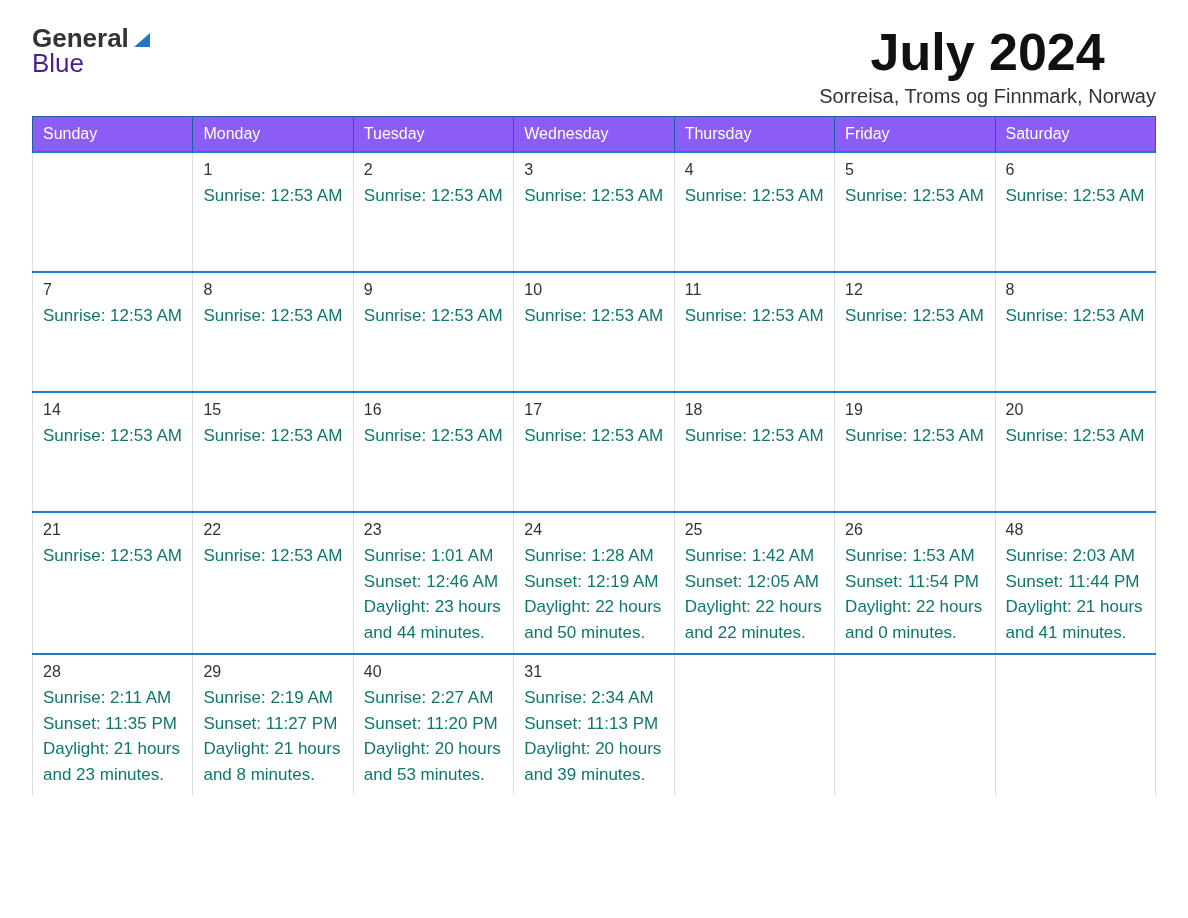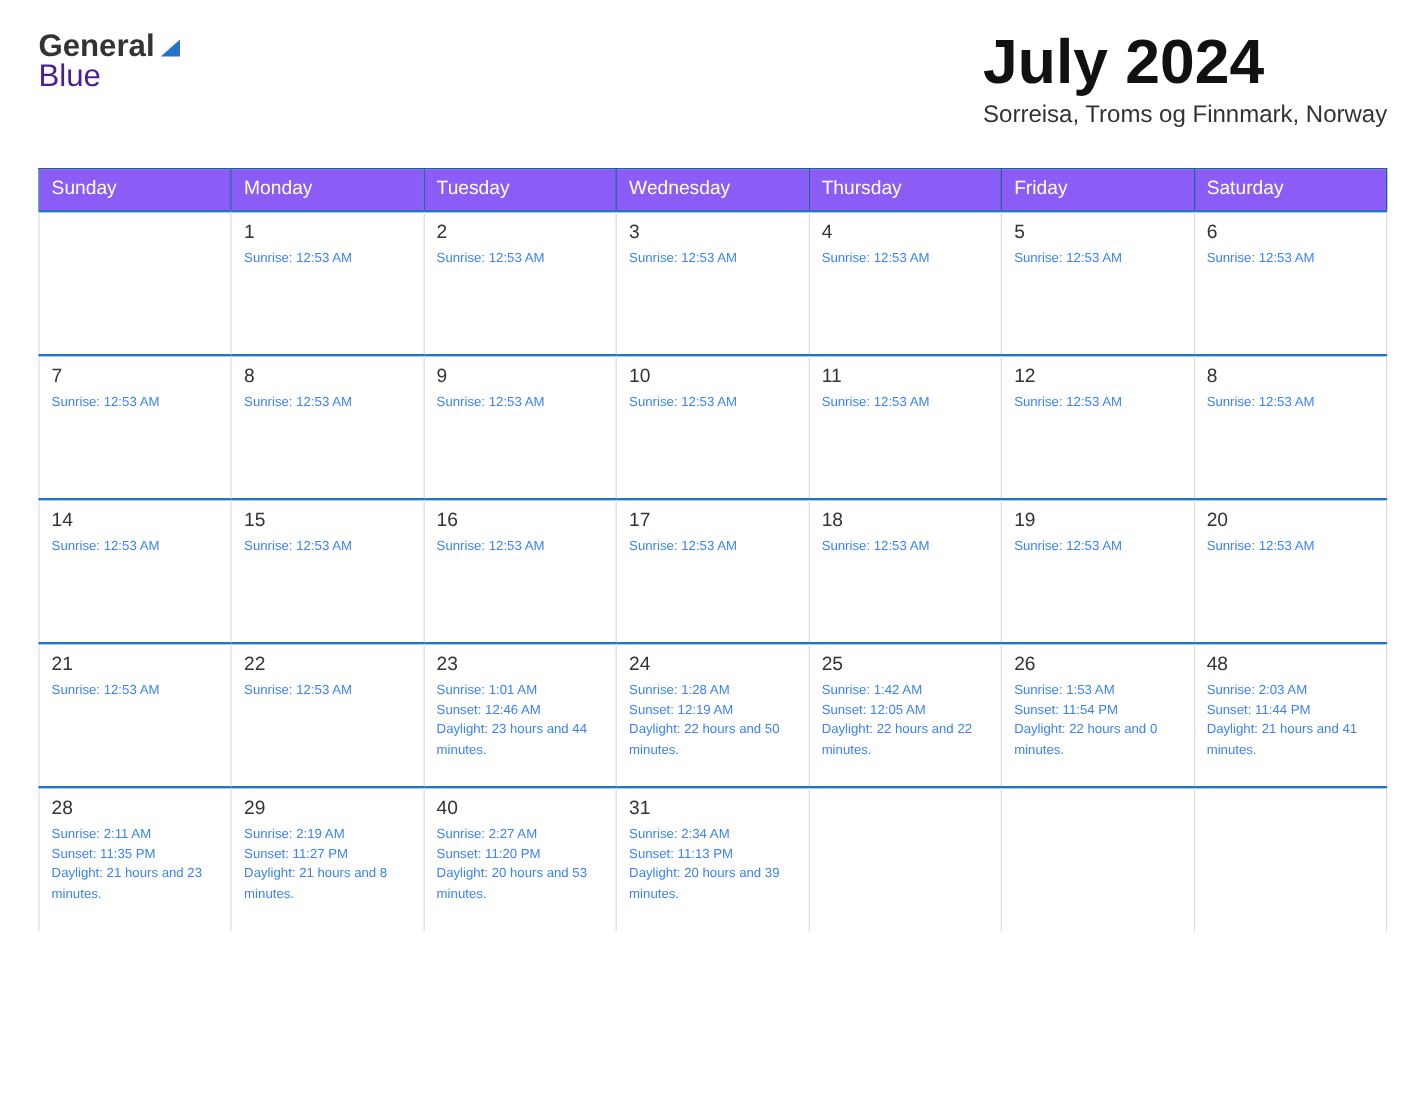--- a/index.html
+++ b/index.html
@@ -7,29 +7,29 @@
       font-family: Arial, sans-serif;
       background: #fff;
       padding: 24px 32px;
       width: 1188px;
       min-height: 918px;
     }
     .header {
       display: flex;
       justify-content: space-between;
       align-items: flex-start;
-      margin-bottom: 32px;
+      margin-bottom: 8px;
     }
     .logo {
       display: flex;
       align-items: center;
       gap: 6px;
     }
     .title-section {
-      text-align: left;
+      text-align: center;
     }
     .month-title {
       font-size: 52px;
       font-weight: bold;
       color: #111;
       line-height: 1.1;
     }
     .location-title {
       font-size: 20px;
       color: #333;
@@ -63,22 +63,22 @@
     .calendar tbody tr td:first-child {
       border-left: 1px solid #ddd;
     }
     .day-number {
       font-size: 16px;
       font-weight: normal;
       display: block;
       margin-bottom: 4px;
     }
     .day-info {
-      font-size: 11px;
-      color: #3b82f6;
+      font-size: 17px;
+      color: #0f766e;
       line-height: 1.5;
     }
     .empty-cell {
       background: #f9f9f9;
     }
   </style>
 </head>
 <body>
 
 <div class="header">

